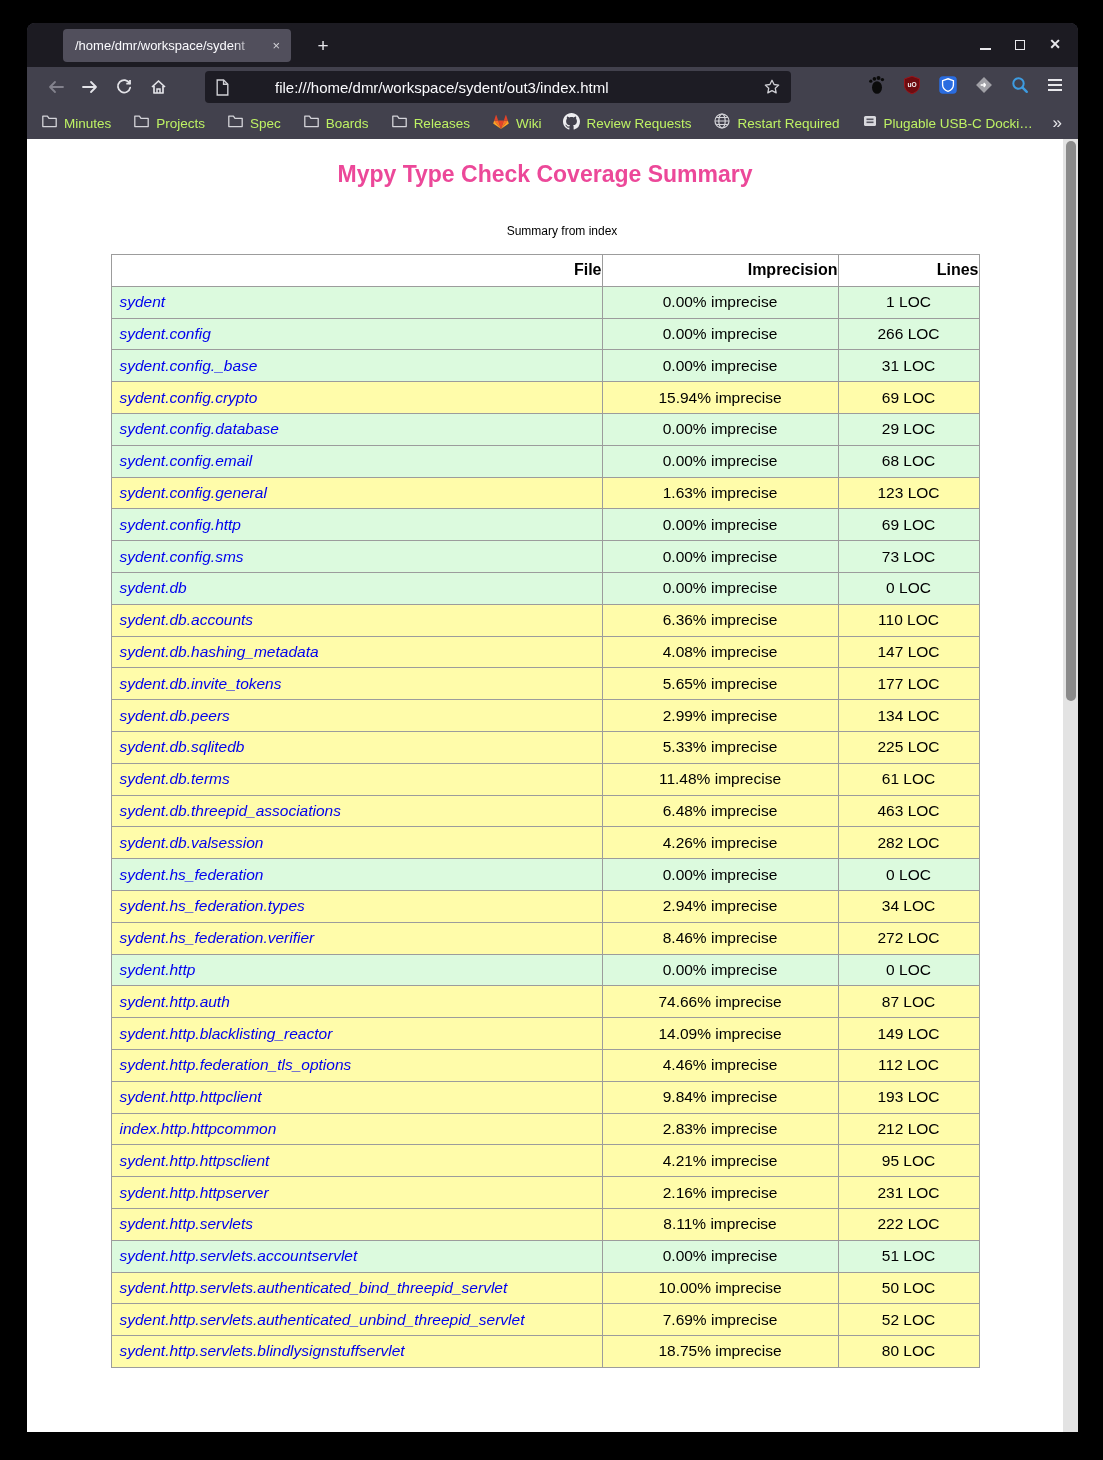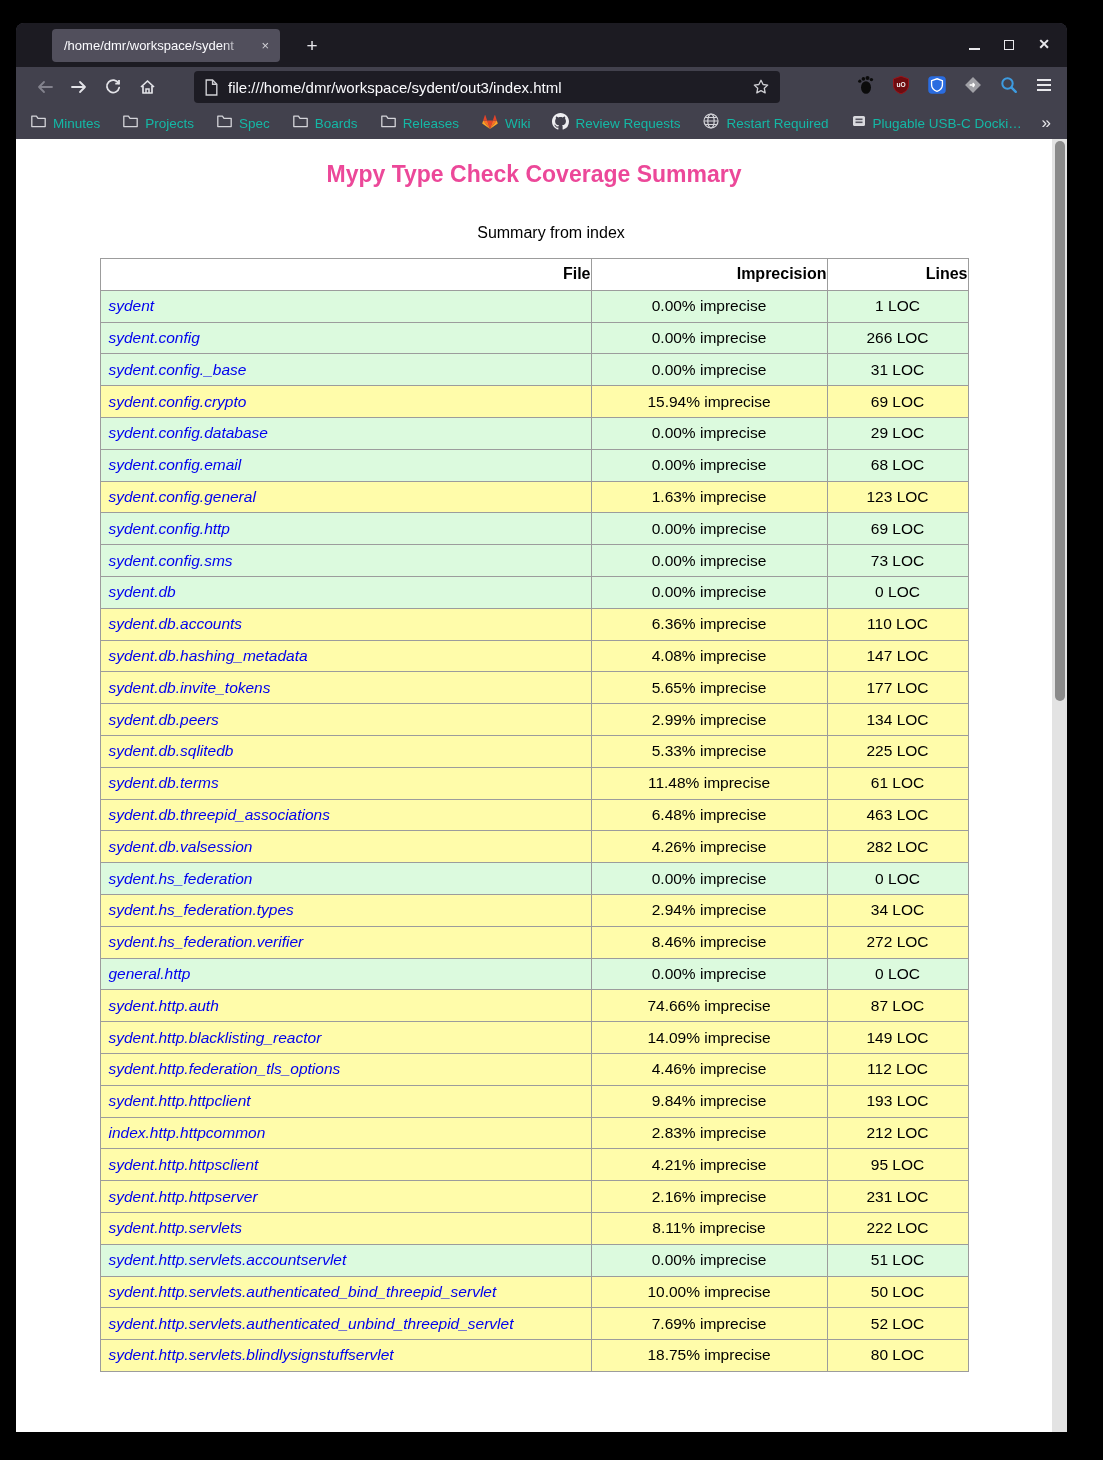--- a/index.html
+++ b/index.html
@@ -1,19 +1,19 @@
 <!DOCTYPE html>
 <html style="--row-ok: #dcfade; --row-warn: #fffcaa; --link: #0000ee; --accent-search: #3d9be0; --ublock-red: #6e0c10; --bitwarden-blue: #2a6ce0;"><head>
 <meta charset="utf-8">
 <style>
   * { margin:0; padding:0; box-sizing:border-box; }
   html,body { background:#000; }
   .stage { position:relative; width:1103px; height:1460px; background:#000; overflow:hidden;
            font-family:"Liberation Sans", sans-serif; }
-  .window { position:absolute; left:16px; top:23px; width:1051px; height:1409px;
+  .window { position:absolute; left:27px; top:23px; width:1051px; height:1409px;
             border-radius:8px 8px 0 0; overflow:hidden; display:flex; flex-direction:column;
             background:#42414d; }
 
   
   .tabstrip { position:relative; height:44px; background:#1c1b22; flex:0 0 auto; }
   .tab { position:absolute; left:36px; top:6px; width:228px; height:33px; background:#514f5c;
          border-radius:4px; display:flex; align-items:center; padding:0 6px 0 12px; }
   .tab-title { flex:1; color:#fbfbfe; font-size:13px; white-space:nowrap; overflow:hidden;
                -webkit-mask-image:linear-gradient(90deg,#000 82%,transparent 97%);
                mask-image:linear-gradient(90deg,#000 82%,transparent 97%); }
@@ -23,37 +23,37 @@
   .wincontrols { position:absolute; right:16px; top:10px; display:flex; gap:21px; align-items:center; height:22px; }
   .wc { display:inline-flex; align-items:flex-end; justify-content:center; width:14px; height:14px; }
   .wc-min-bar { width:11px; height:2px; background:#e8e8ec; margin-bottom:1px; }
   .wc-max-box { width:10px; height:10px; border:1.6px solid #e8e8ec; margin-bottom:1px; }
   .wc-close { color:#e8e8ec; font-size:14px; line-height:14px; font-weight:bold; }
 
   
   .navbar { height:40px; background:#42414d; display:flex; align-items:center; padding:0 14px 0 12px; flex:0 0 auto; }
   .navbtn { width:34px; height:30px; display:flex; align-items:center; justify-content:center; }
   .urlbar { margin-left:30px; width:586px; height:32px; background:#1d1c24; border-radius:4px;
-            display:flex; align-items:center; padding:0 10px 0 10px; }
+            display:flex; align-items:center; padding:0 10px 0 10px;gap:36px; }
   .url-text { color:#fbfbfe; font-size:15px; margin-left:9px; white-space:nowrap; flex:1; }
   .nav-right { margin-left:auto; display:flex; align-items:center; gap:16px; }
 
   
   .bookmarksbar { height:32px; background:#42414d; display:flex; align-items:center;
                   padding:0 16px 0 14px; flex:0 0 auto; }
   .bm-list { display:flex; align-items:center; gap:22px; }
   .bm { display:flex; align-items:center; gap:6px; }
-  .bm-label { color:#14b8a6; font-size:13.5px; white-space:nowrap; }
+  .bm-label { color:#bef264; font-size:13.5px; white-space:nowrap; }
   .bm-chevron { margin-left:auto; color:#e8e8ec; font-size:17px; }
 
   
   .content { position:relative; flex:1; background:#fff; overflow:hidden; color:#000; }
   .page { position:absolute; inset:0 15px 0 0; text-align:center; }
   h1 { margin-top:22px; font-size:23px; font-weight:bold; color:#ec4899; }
-  .subtitle { margin-top:36px; font-size:16px;padding-left:34px; }
+  .subtitle { margin-top:36px; font-size:12px;padding-left:34px; }
   table { border-collapse:collapse; width:868px; margin:16px auto 0; table-layout:fixed; }
   col.c-file { width:491px; } col.c-impr { width:236px; } col.c-lines { width:141px; }
   th, td { border:1px solid #9c9c9c; height:31.8px; padding:0; }
   th { background:#fff; font-size:16px; font-weight:bold; text-align:right; }
   td { font-size:15.5px; }
   td.file { text-align:left; padding-left:8px;font-style:italic; }
   td.num { text-align:center; }
   tr.ok td { background:var(--row-ok,#dcfade); }
   tr.warn td { background:var(--row-warn,#fffcaa); }
   a { color:var(--link,#0000ee); text-decoration:none; }
@@ -351,21 +351,21 @@
                 <td class="file"><a href="#">sydent.hs_federation.types</a></td>
                 <td class="num">2.94% imprecise</td>
                 <td class="num">34 LOC</td>
               </tr>
               <tr class="warn">
                 <td class="file"><a href="#">sydent.hs_federation.verifier</a></td>
                 <td class="num">8.46% imprecise</td>
                 <td class="num">272 LOC</td>
               </tr>
               <tr class="ok">
-                <td class="file"><a href="#">general.http</a></td>
+                <td class="file"><a href="#">sydent.http</a></td>
                 <td class="num">0.00% imprecise</td>
                 <td class="num">0 LOC</td>
               </tr>
               <tr class="warn">
                 <td class="file"><a href="#">sydent.http.auth</a></td>
                 <td class="num">74.66% imprecise</td>
                 <td class="num">87 LOC</td>
               </tr>
               <tr class="warn">
                 <td class="file"><a href="#">sydent.http.blacklisting_reactor</a></td>

